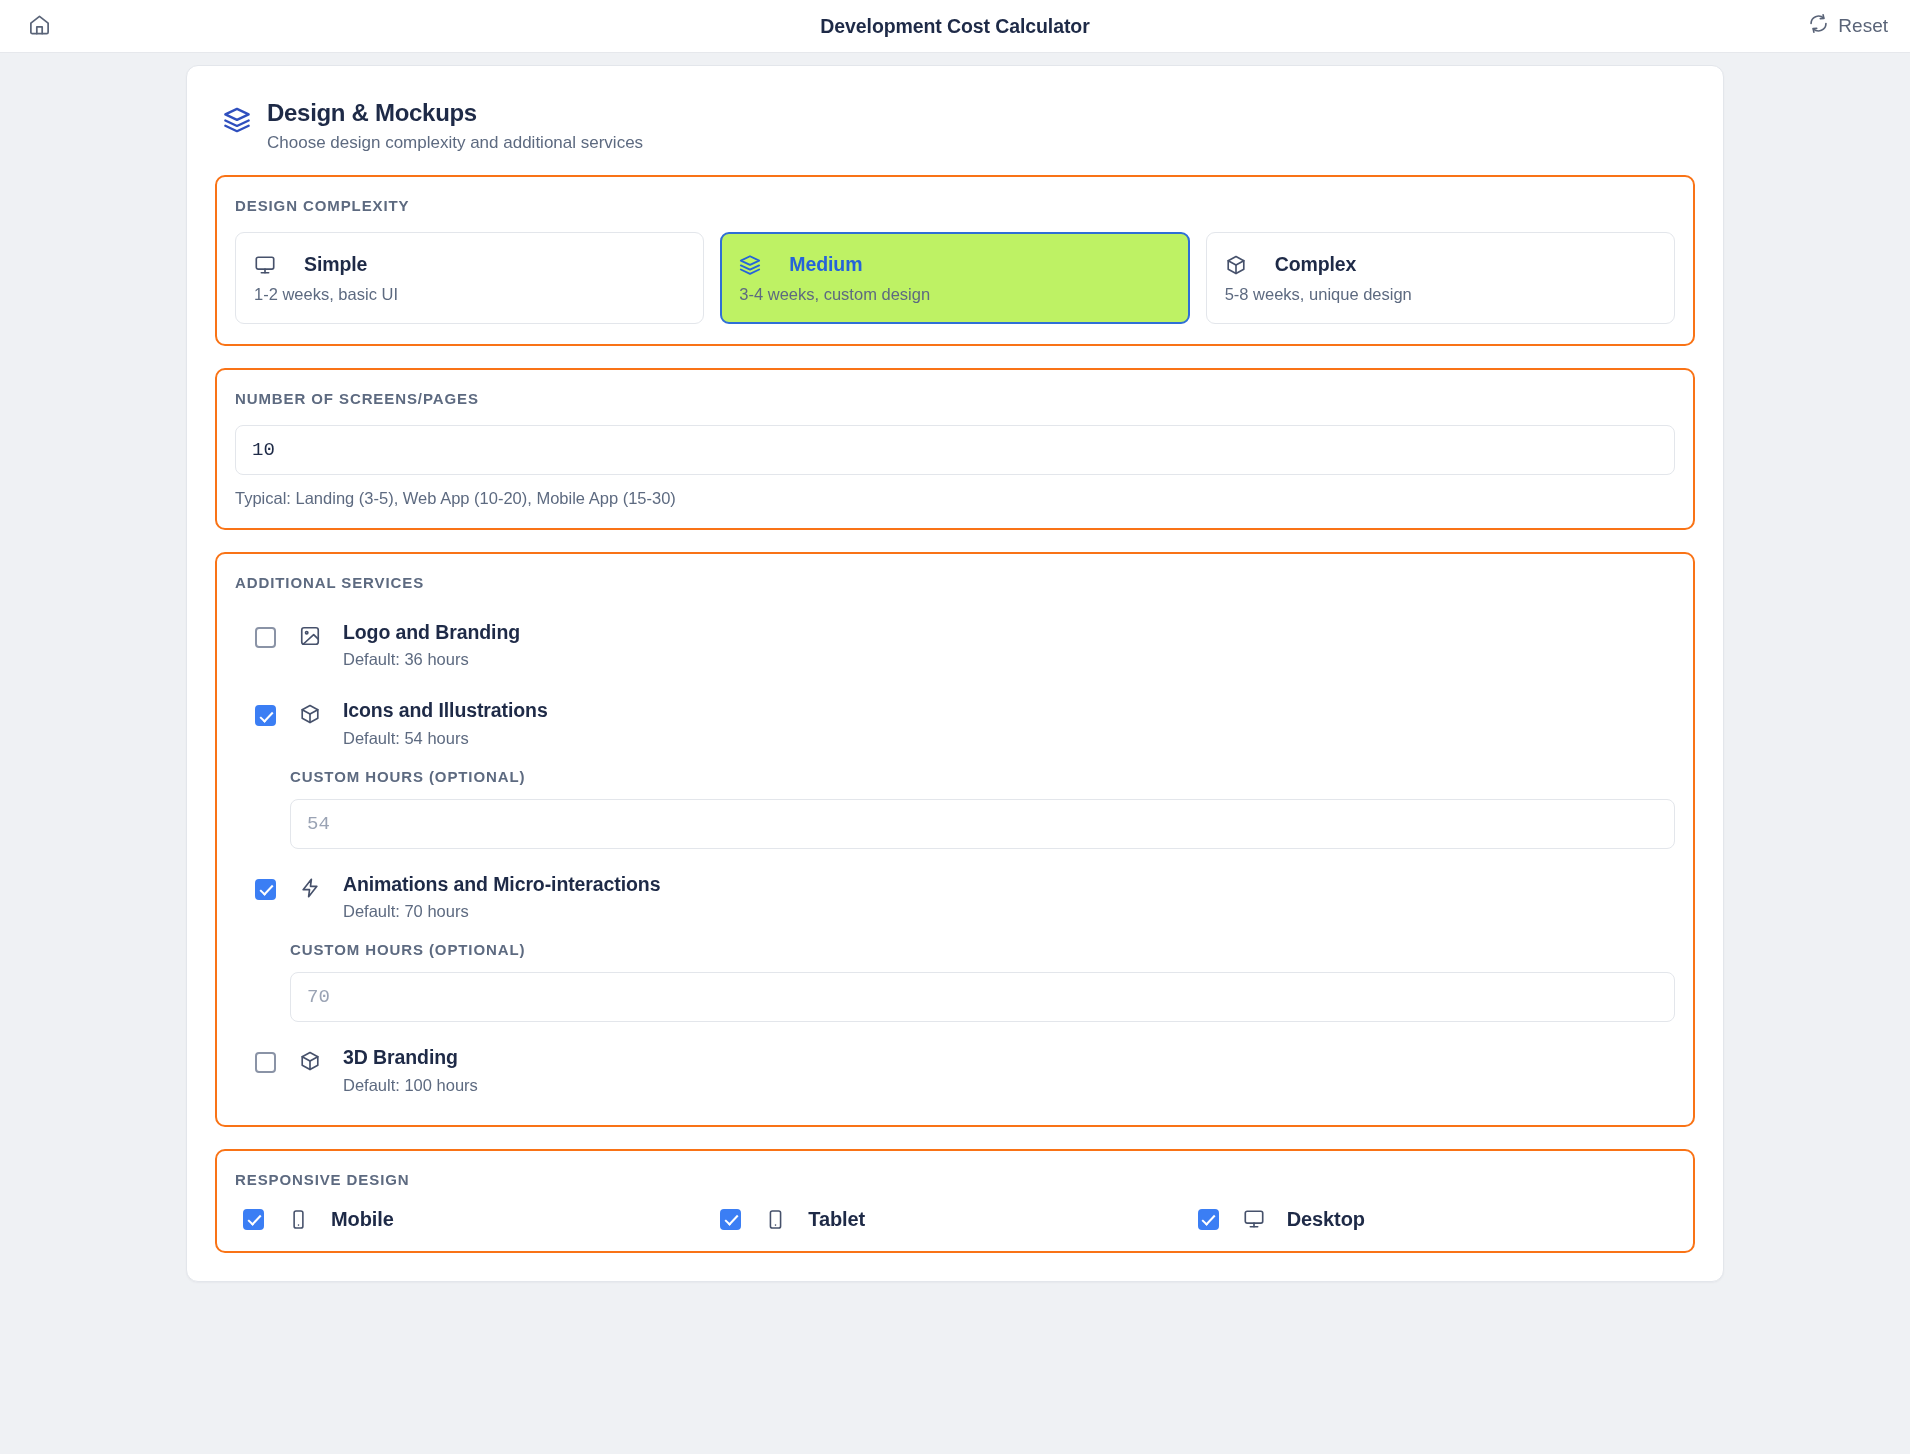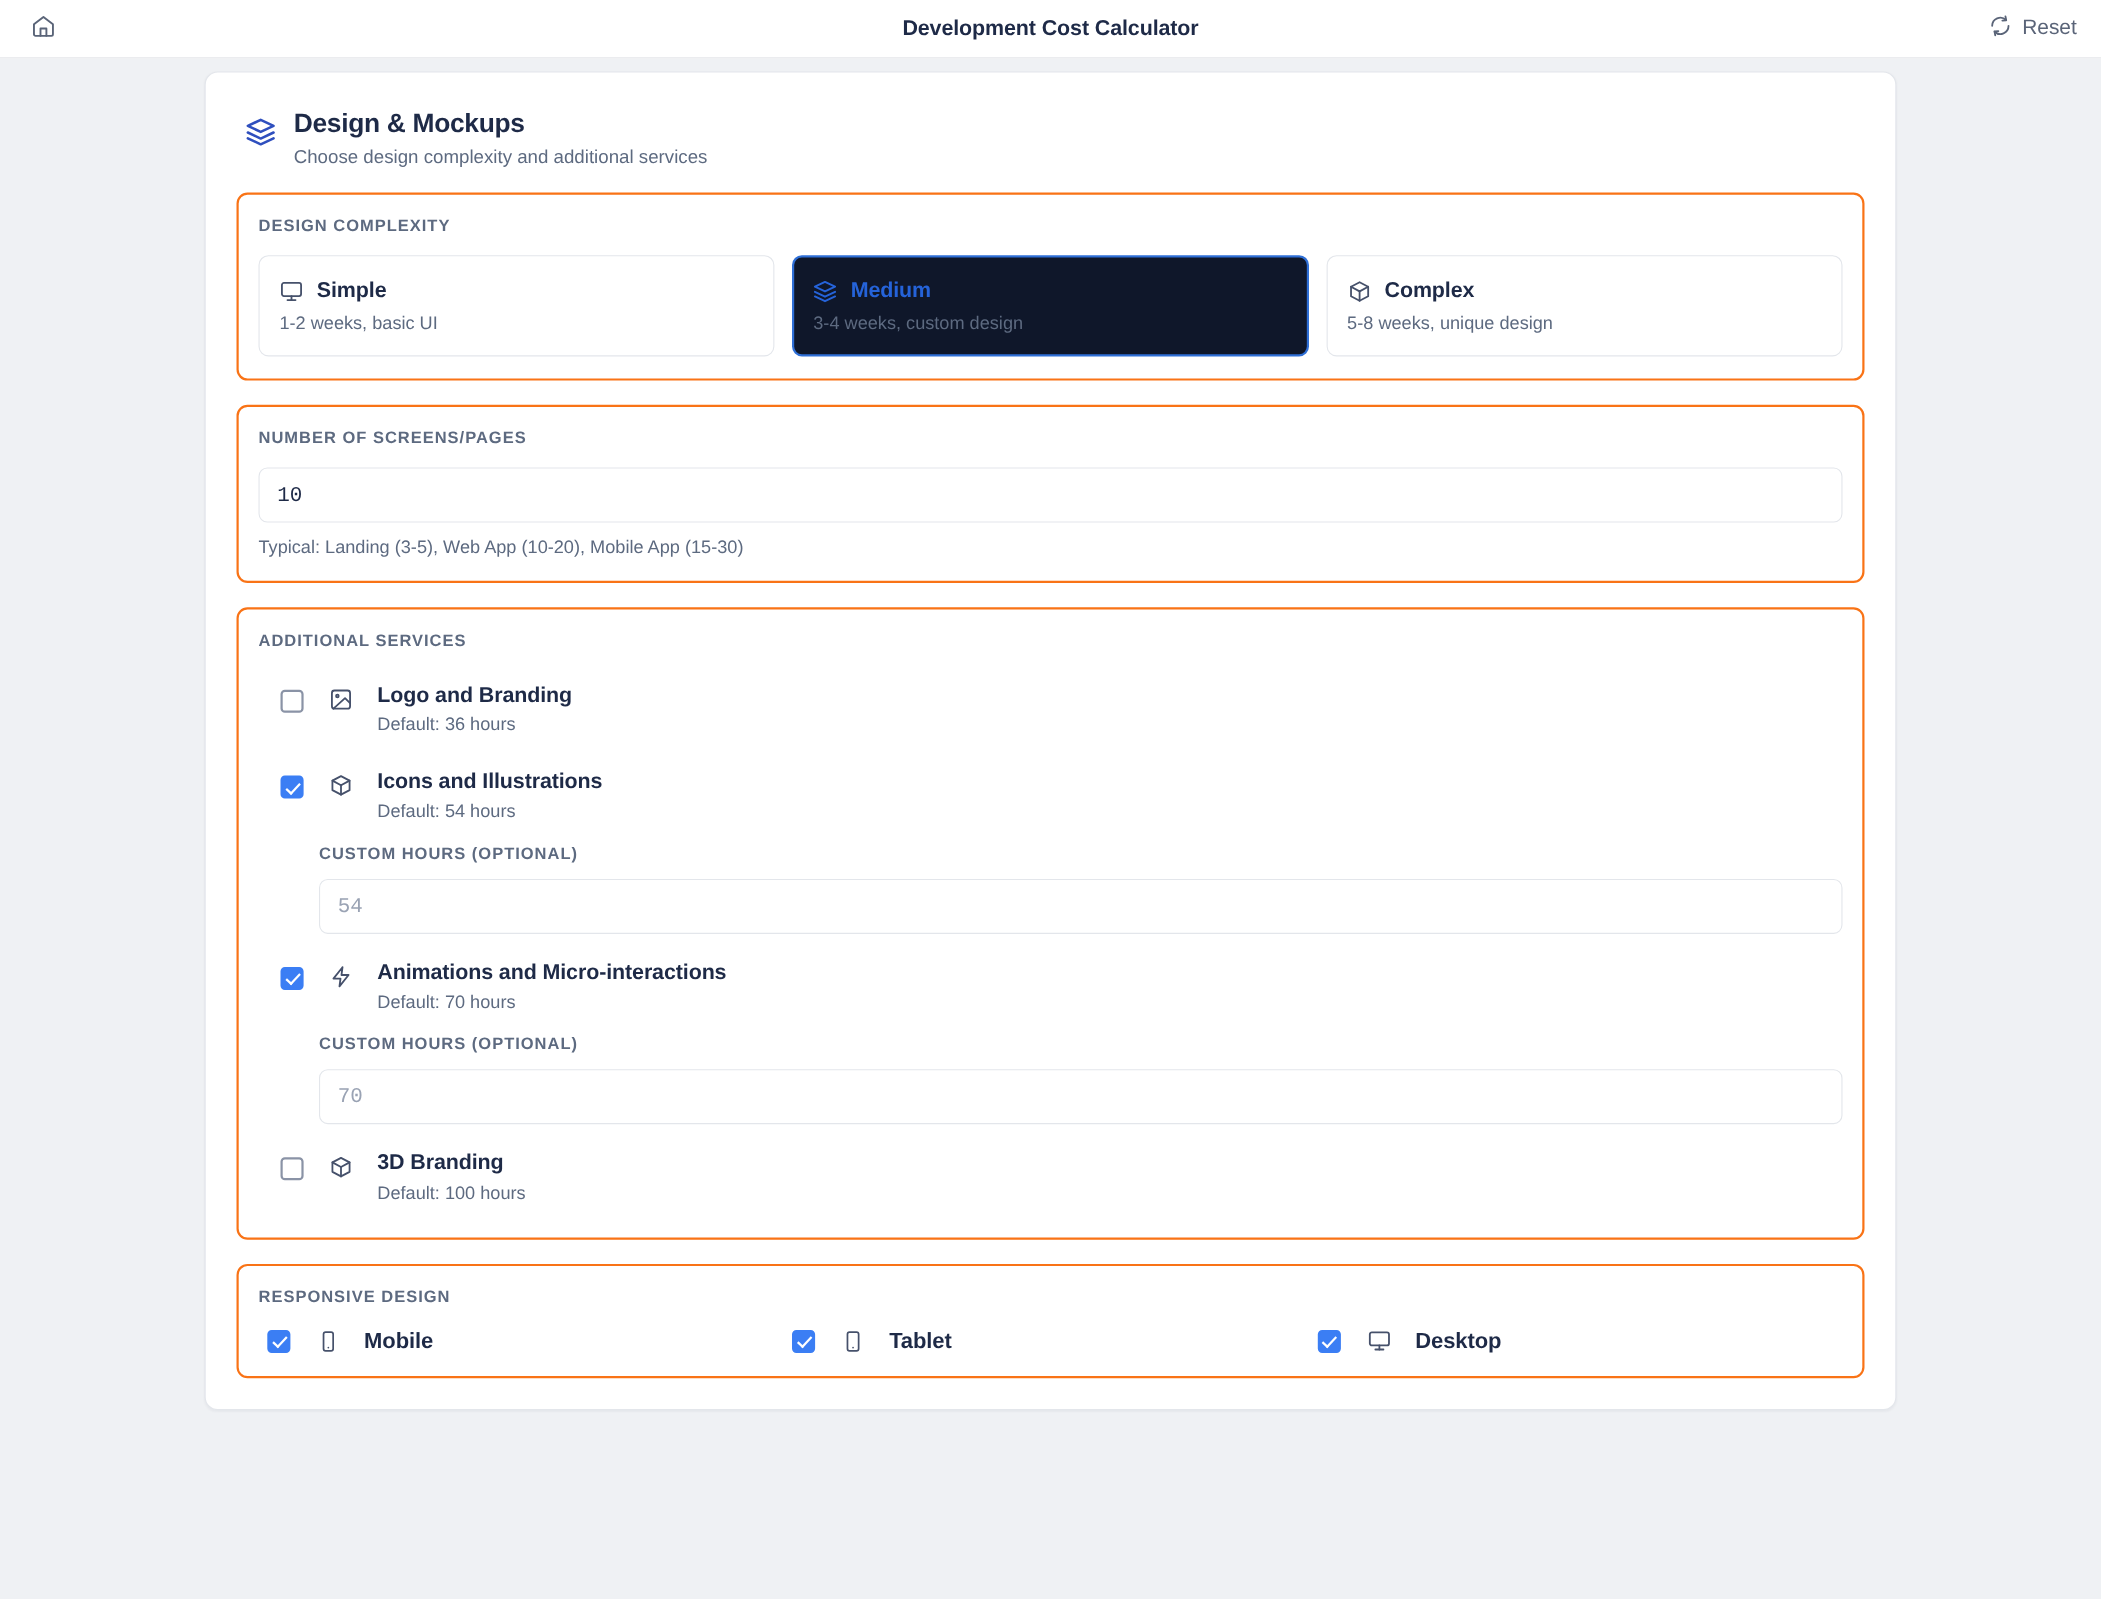--- a/index.html
+++ b/index.html
@@ -111,27 +111,27 @@
   }
   .option-card {
     border: 1px solid #e3e6eb;
     border-radius: 9px;
     padding: 20px 18px 19px 18px;
     background: #fff;
     cursor: pointer;
   }
   .option-card.selected {
     border: 2px solid #2f6fd6;
-    background: #0f172a;
+    background: #bef264;
     padding: 19px 17px 18px 17px;
   }
   .option-top {
     display: flex;
     align-items: center;
-    gap: 12px;
+    gap: 28px;
   }
   .option-name {
     font-size: 19.5px;
     font-weight: bold;
     color: #1e2a47;
     letter-spacing: -0.1px;
   }
   .option-card.selected .option-name { color: #2563d9; }
   .option-card.selected .option-icon { color: #2563d9; }
   .option-icon { color: #46516b; display: flex; }

